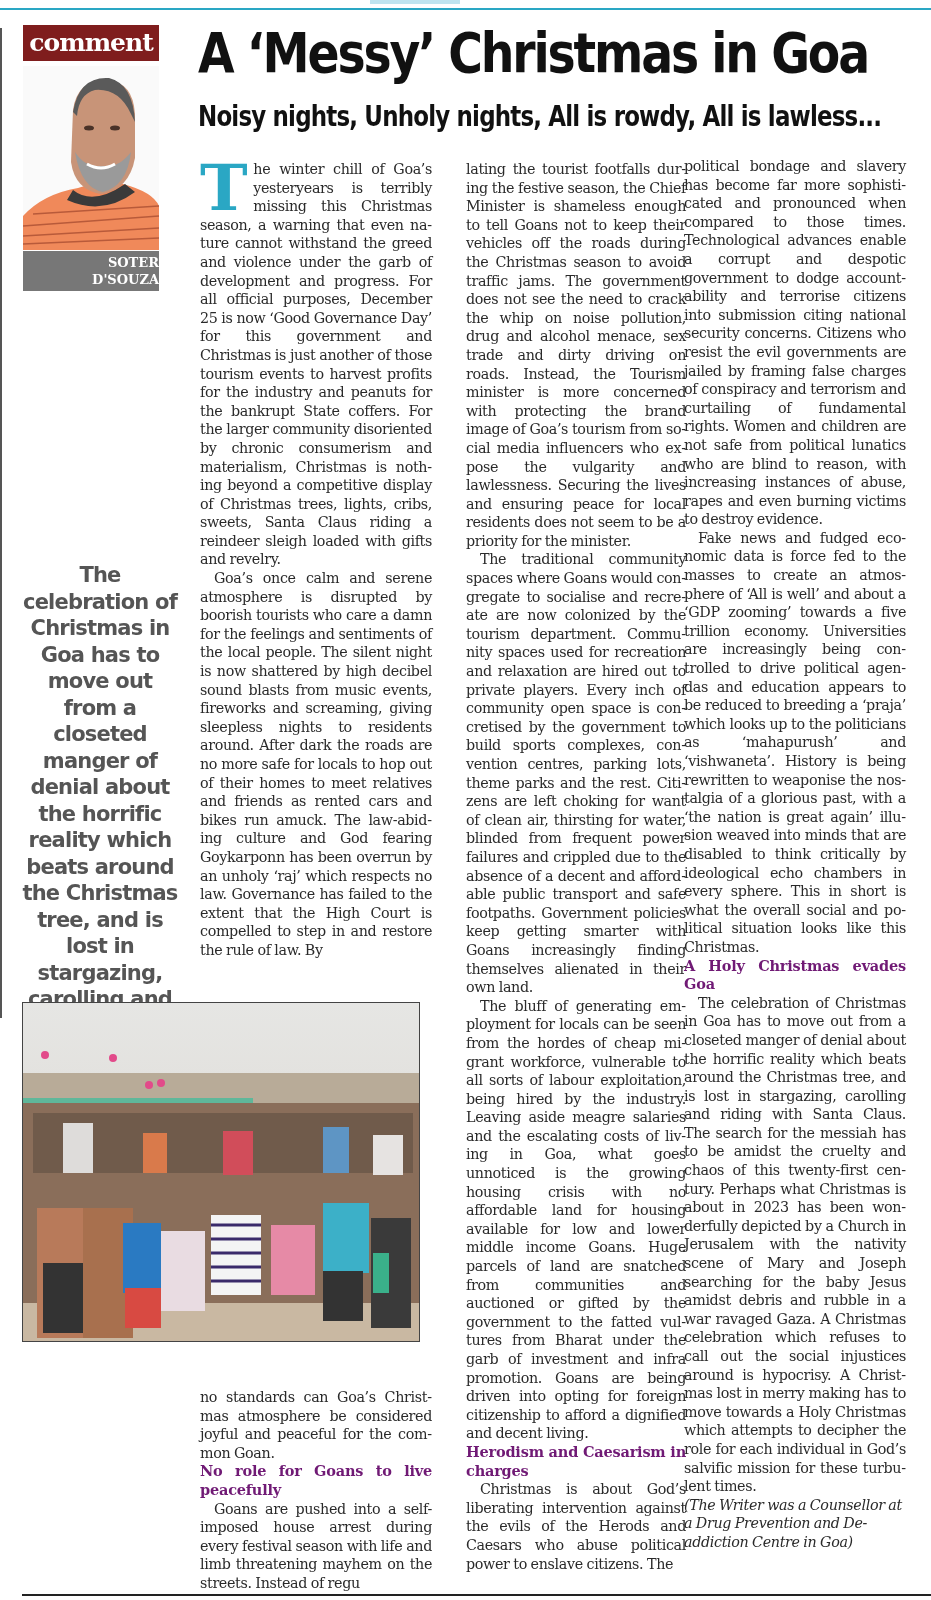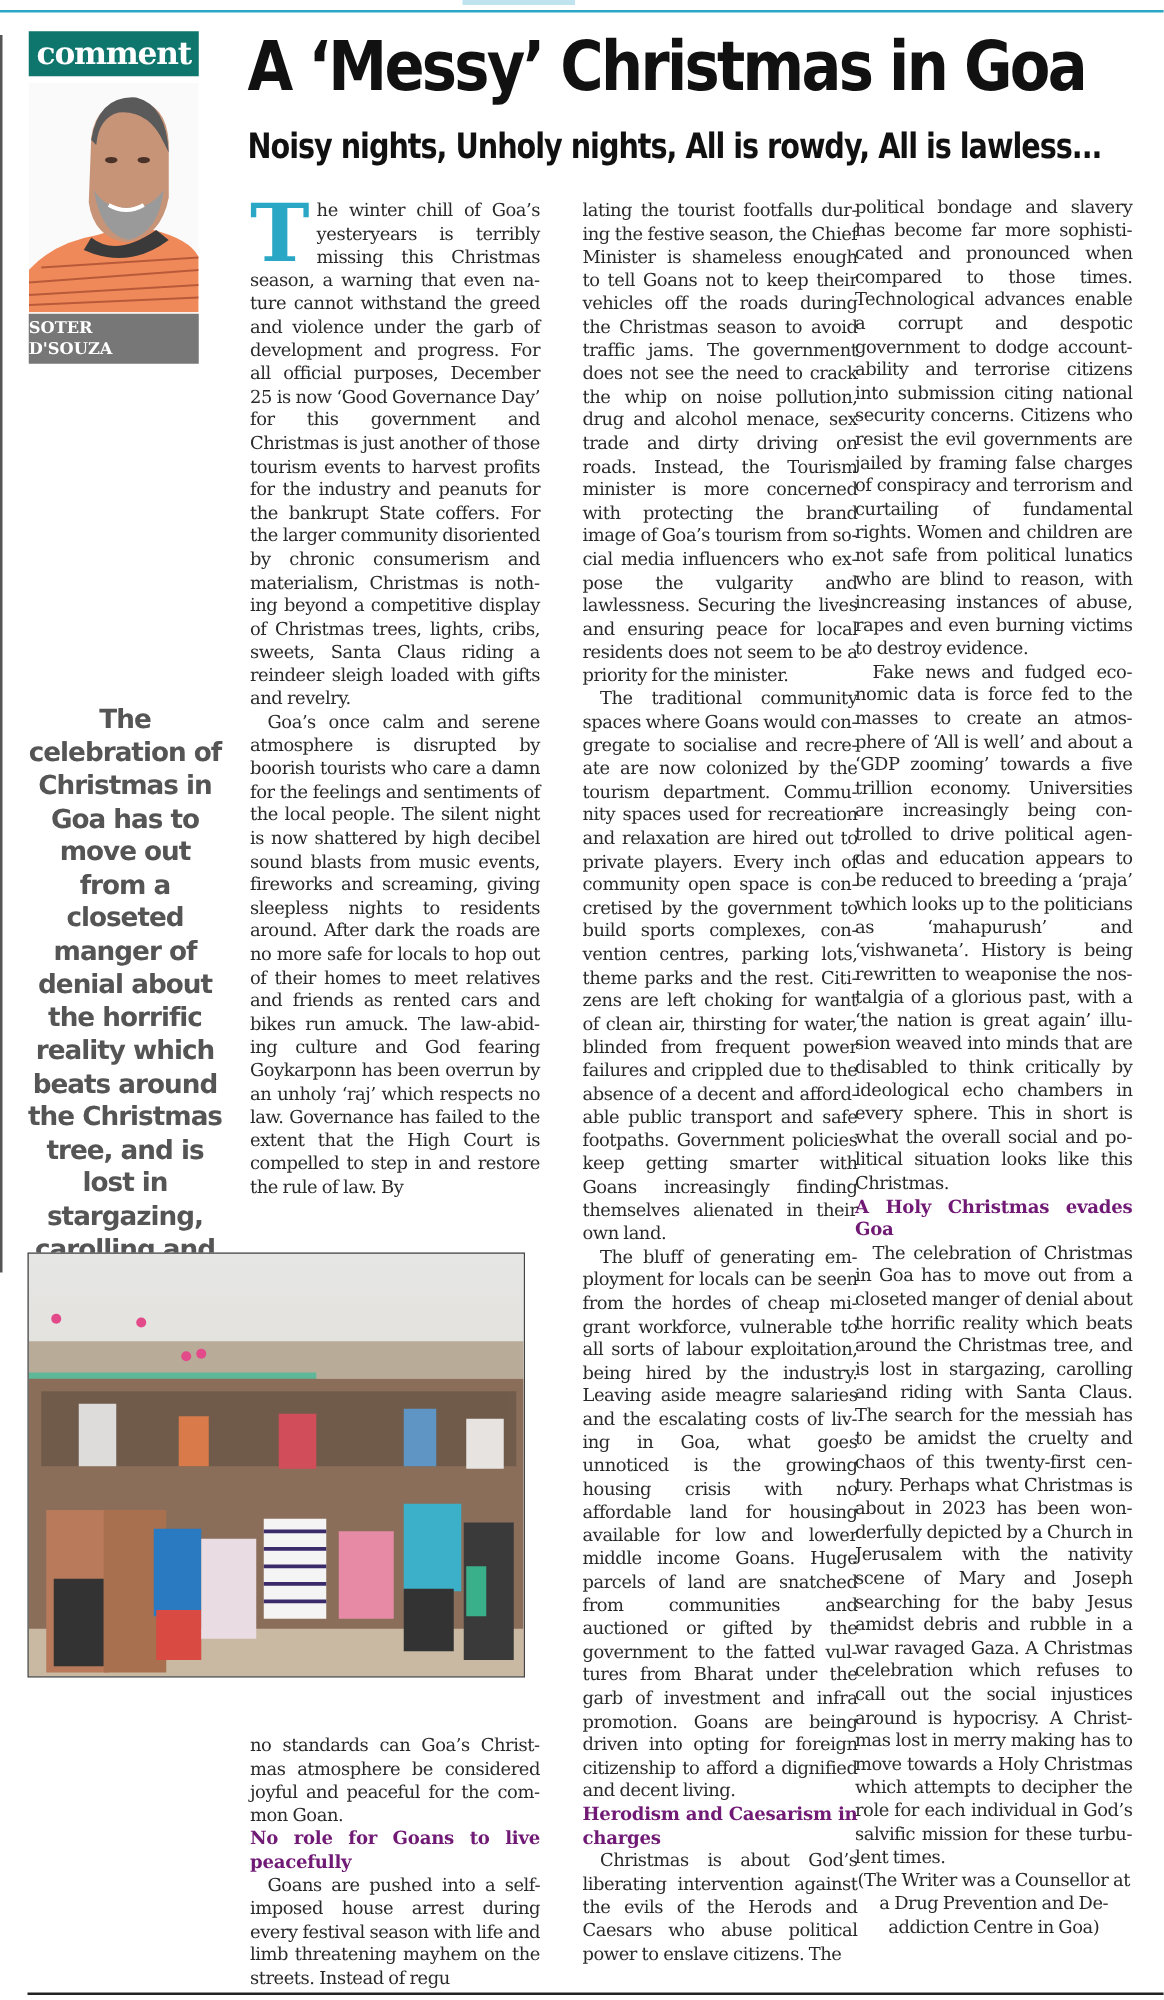--- a/index.html
+++ b/index.html
@@ -2,25 +2,25 @@
 <html><head>
 <meta charset="utf-8">
 <style>
   html, body { margin:0; padding:0; background:#fff; }
   body { width:931px; height:1600px; position:relative; overflow:hidden; font-family:"DejaVu Serif", serif; color:#222; }
   .topline { position:absolute; left:0; top:0; width:931px; height:8px; border-bottom:2px solid #2aa7c4; }
   .topline .stub { position:absolute; left:370px; top:0; width:90px; height:4px; background:#bfe4ef; }
   .leftrule { position:absolute; left:0; top:28px; width:2px; height:990px; background:#555; }
   .bottomrule { position:absolute; left:22px; top:1594px; width:909px; height:2px; background:#222; }
 
-  .tag { position:absolute; left:23px; top:25px; width:136px; height:36px; background:#0f766e; color:#fff;
+  .tag { position:absolute; left:23px; top:25px; width:136px; height:36px; background:#7f1d1d; color:#fff;
          font-family:"DejaVu Serif", serif; font-weight:bold; font-size:25px; text-align:center; line-height:35px; letter-spacing:-1px; }
   .portrait { position:absolute; left:23px; top:66px; width:136px; height:184px; background:#fff; overflow:hidden; }
   .byline { position:absolute; left:23px; top:251px; width:136px; height:40px; background:#777; color:#fff;
-            font-family:"DejaVu Serif", serif; font-weight:bold; font-size:13px; text-align:left; line-height:17px; padding-top:3px; box-sizing:border-box; }
+            font-family:"DejaVu Serif", serif; font-weight:bold; font-size:13px; text-align:right; line-height:17px; padding-top:3px; box-sizing:border-box; }
 
   .headline { position:absolute; left:198px; top:18px; width:720px; font-family:"DejaVu Sans", sans-serif; font-weight:bold;
               font-size:55px; letter-spacing:-2.5px; color:#111; line-height:70px; white-space:nowrap; transform:scaleX(0.86); transform-origin:left center; }
   .subhead { position:absolute; left:198px; top:100px; width:840px; font-family:"DejaVu Sans", sans-serif; font-weight:bold;
              font-size:28px; letter-spacing:-1px; color:#111; white-space:nowrap; transform:scaleX(0.82); transform-origin:left center; }
 
   .col { position:absolute; font-family:"DejaVu Serif", serif; font-size:14.3px; line-height:18.6px; color:#2a2a2a;
          text-align:justify; hyphens:manual; letter-spacing:-0.35px; word-spacing:-0.5px; }
   .col p { margin:0; text-indent:14px; }
   .col p.noindent { text-indent:0; }
@@ -29,21 +29,21 @@
   .col1b { left:200px; top:1388px; width:232px; }
   .col2 { left:442px; top:160px; width:220px;margin-left:24px; }
   .col3 { left:684px; top:157px; width:222px; }
 
   .dropcap { float:left; font-family:"DejaVu Serif", serif; color:#2aa7c4; font-size:64px; line-height:52px; font-weight:bold; margin:2px 6px 0 0; }
 
   .pullquote { position:absolute; left:22px; top:562px; width:156px; font-family:"DejaVu Sans", sans-serif; font-weight:bold;
                color:#555; font-size:21px; line-height:26.5px; text-align:center; letter-spacing:-0.8px; }
   .photo { position:absolute; left:22px; top:1002px; width:396px; height:338px; border:1px solid #444; overflow:hidden; background:#ddd; }
 
-  .credit { text-align:center; text-indent:0 !important; }
+  .credit { text-align:left; font-style:italic; text-indent:0 !important; }
 </style>
 </head>
 <body>
 
 <div class="topline">
     <div class="stub"></div>
   </div>
 <div class="leftrule"></div>
 
 <div class="tag">comment</div>

